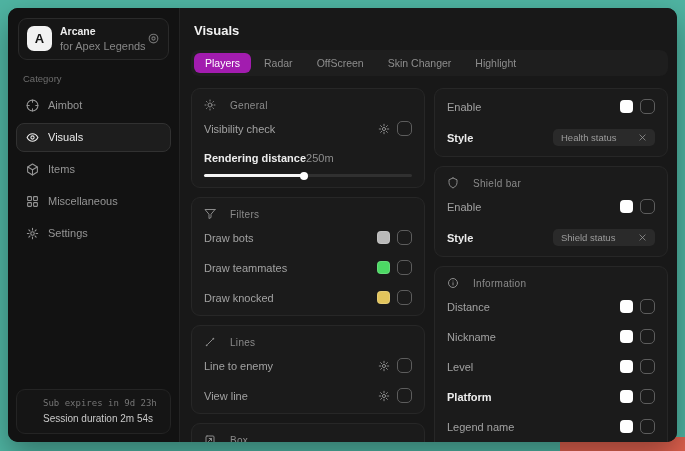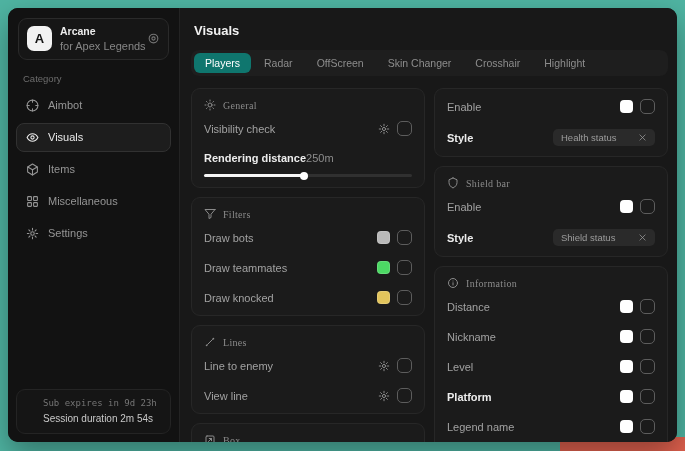--- a/index.html
+++ b/index.html
@@ -34,25 +34,25 @@
   .nav-item .icon svg{width:13px;height:13px}
   .app-gear svg{width:13px;height:13px}
   .sidebar-footer{margin-top:auto;border:1px solid #242424;border-radius:9px;padding:7px 26px;line-height:1.55;background:#151515}
   .sf1{font-family:"DejaVu Sans Mono",monospace;font-size:9px;color:#757575;white-space:nowrap}
   .sf2{font-size:10px;color:#c9c9c9;white-space:nowrap}
   
   .main{flex:1;background:#181818;padding:13px 9px 0 11px;display:flex;flex-direction:column;overflow:hidden}
   .main-title{color:#f1f1f1;font-size:13px;font-weight:bold;margin:2px 0 12px 3px}
   .tabbar{background:#1e1e1e;border-radius:8px;padding:3px;display:flex;gap:2px;margin-bottom:12px;align-items:center}
   .tab{padding:4px 11px;font-size:10.5px;color:#8d8d8d;border-radius:6px;cursor:pointer;white-space:nowrap}
-  .tab.active{background:#0f766e;color:#ffffff}
+  .tab.active{background:#a21caf;color:#ffffff}
   .cols{display:grid;grid-template-columns:1fr 1fr;gap:9px;align-items:start}
   .col{display:flex;flex-direction:column;gap:9px}
   .card{background:#1b1b1b;border:1px solid #272727;border-radius:9px;padding:10px 12px;display:flex;flex-direction:column}
-  .card-header{display:flex;align-items:center;gap:7px;color:#8b8b8b;font-family:Liberation Serif, serif;font-size:10px;letter-spacing:.3px;margin-bottom:10px}
+  .card-header{display:flex;align-items:center;gap:14px;color:#8b8b8b;font-family:Liberation Sans, sans-serif;font-size:10px;letter-spacing:.3px;margin-bottom:10px}
   .rows{display:flex;flex-direction:column;gap:15px}
   .row{display:flex;align-items:center;justify-content:space-between;min-height:14px}
   .row-label{color:#a2a2a2;font-size:11px}
   .row-label.em{color:#ededed;font-weight:bold}
   .controls{display:flex;align-items:center;gap:7px;color:#8a8a8a}
   .controls .icon{cursor:pointer}
   .controls .icon svg{width:12px;height:12px}
   .checkbox{width:15px;height:15px;border:1.5px solid #5d5d5d;border-radius:5px;cursor:pointer;flex-shrink:0}
   .swatch{width:13px;height:13px;border-radius:4px;border:1px solid rgba(255,255,255,.14);cursor:pointer;flex-shrink:0}
   .select{background:#2a2a2a;border-radius:5px;padding:3px 8px;display:flex;justify-content:space-between;gap:12px;font-size:9.5px;color:#9c9c9c;min-width:102px;cursor:pointer}
@@ -145,21 +145,20 @@
       </div>
     </aside>
 
     <section class="main">
       <div class="main-title">Visuals</div>
       <div class="tabbar" id="tab-bar">
           <div class="tab active">Players</div>
           <div class="tab">Radar</div>
           <div class="tab">OffScreen</div>
           <div class="tab">Skin Changer</div>
-          <div class="tab">Crosshair</div>
           <div class="tab">Highlight</div>
         </div>
       <div class="cols">
         <div class="col" id="col-left">
             <div class="card">
               <div class="card-header">
                 <span class="icon">
                   <svg viewBox="0 0 24 24" fill="none" stroke="currentColor" stroke-width="2" stroke-linecap="round" stroke-linejoin="round">
                     <circle cx="12" cy="12" r="4"></circle>
                     <path d="M12 2v2M12 20v2M4.9 4.9l1.4 1.4M17.7 17.7l1.4 1.4M2 12h2M20 12h2M6.3 17.7l-1.4 1.4M19.1 4.9l-1.4 1.4"></path>

